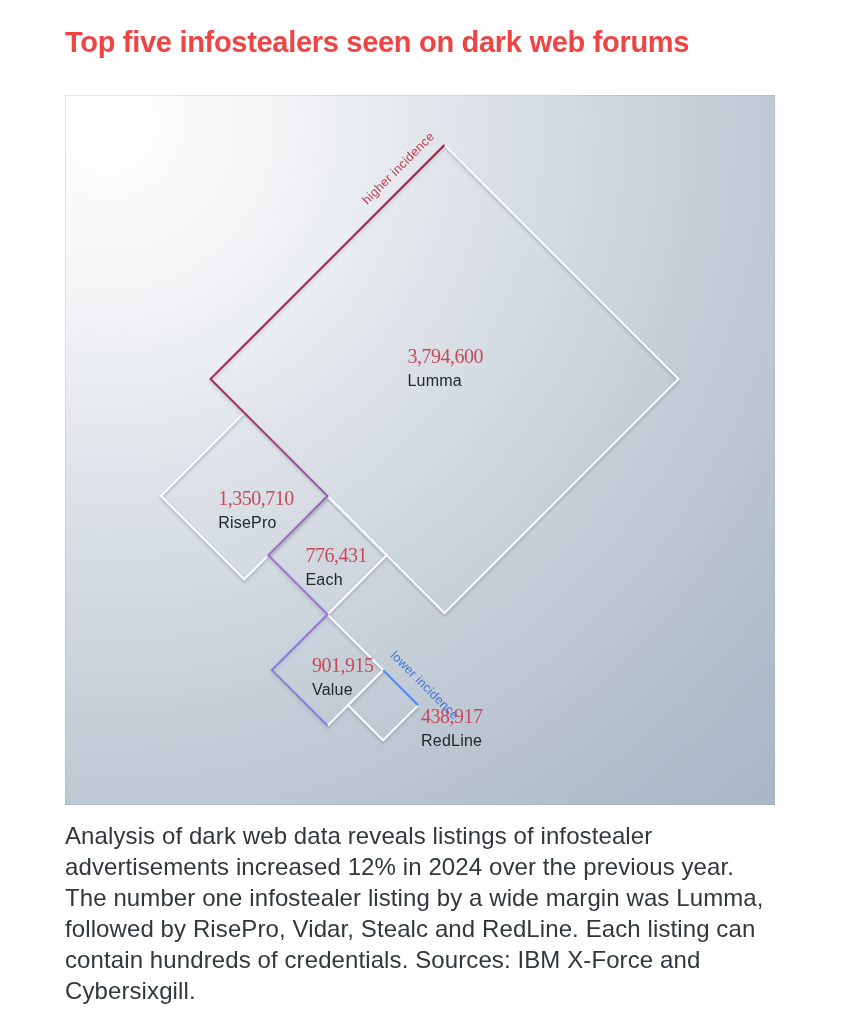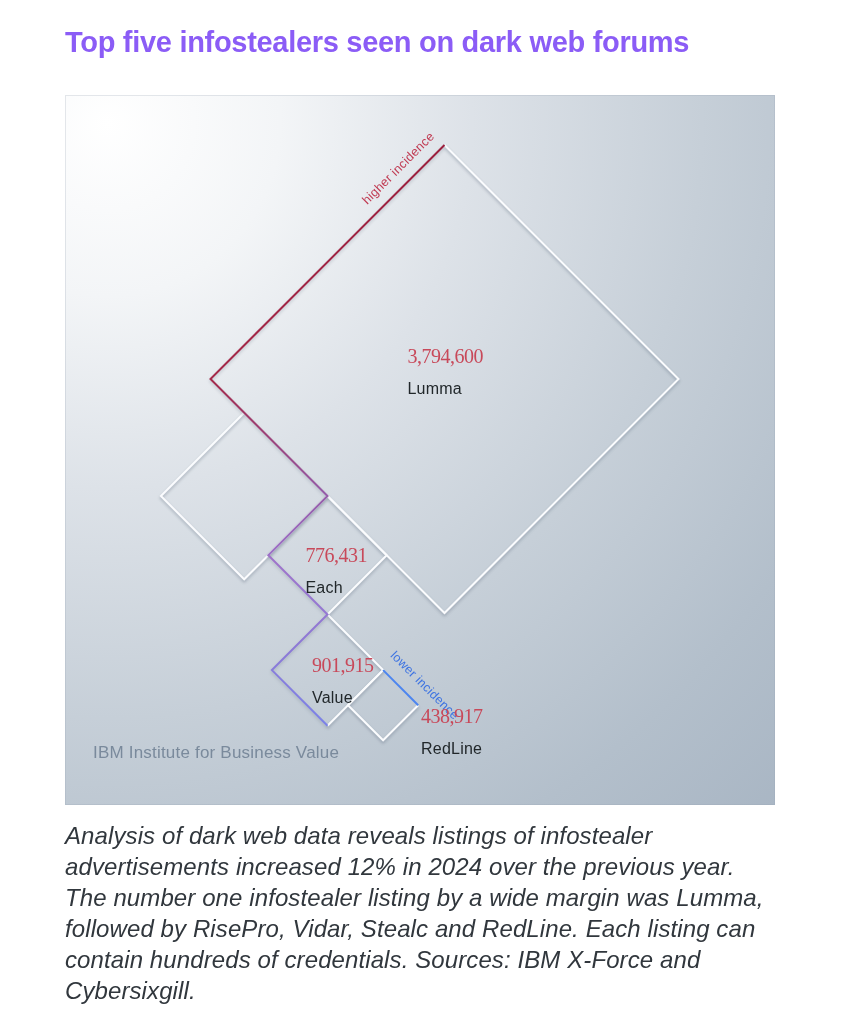--- a/index.html
+++ b/index.html
@@ -5,60 +5,60 @@
   html,body{margin:0;padding:0;background:#ffffff;}
   body{
     width:841px;height:1024px;overflow:hidden;
     font-family:"Liberation Sans",sans-serif;
     -webkit-font-smoothing:antialiased;
   }
   .content{width:710px;margin:0 66px 0 65px;}
   h1.page-title{
     margin:25px 0 0 0;
     font-size:29px;line-height:34px;font-weight:700;
-    letter-spacing:-0.3px;color:#8b5cf6;
+    letter-spacing:-0.3px;color:#ef4444;
   }
   .chart-figure{
     position:relative;margin-top:36px;
     width:710px;height:710px;
     background:radial-gradient(135% 135% at 6% 4%,
       #ffffff 0%, #f3f5f7 18%, #dde2e8 38%, #c6cfd8 62%, #b3bfcb 84%, #a9b6c4 100%);
     box-shadow:inset 0 0 0 1px rgba(150,162,178,0.25);
   }
   .chart-figure svg{position:absolute;left:0;top:0;}
   .wline{fill:none;stroke:#fbfcfe;stroke-width:2;stroke-linejoin:miter;}
   .white-lines{filter:drop-shadow(0px 2px 1.5px rgba(88,103,122,0.42));}
   .spine{fill:none;stroke-width:2;stroke-linejoin:miter;
          filter:drop-shadow(0px 2px 1.5px rgba(88,103,122,0.28));}
   .blueline{fill:none;stroke:#4c85f0;stroke-width:2;}
   .dlabel{position:absolute;white-space:nowrap;}
   .dval{
     font-family:Liberation Serif, serif;
     font-size:20px;line-height:20px;letter-spacing:-0.5px;color:#c8495a;
   }
-  .dname{font-size:16px;line-height:18px;margin-top:14px;color:#21272a;letter-spacing:0.2px;}
+  .dname{font-size:16px;line-height:18px;margin-top:6px;color:#21272a;letter-spacing:0.2px;}
   .annot{
     position:absolute;font-size:12.5px;letter-spacing:0.3px;line-height:16px;
     white-space:nowrap;font-weight:400;
   }
   .annot-higher{
     right:337px;top:29px;color:#c03a52;
     transform:rotate(-45deg);transform-origin:100% 100%;
   }
   .annot-lower{
     left:322px;top:548px;color:#3d73e2;
     transform:rotate(45deg);transform-origin:0 100%;
   }
   .source-label{
     position:absolute;left:28px;top:648px;
     font-size:17px;color:#7a8a9c;letter-spacing:0.2px;
   }
   p.chart-caption{
     margin:15px 0 0 0;
-    font-style:italic;font-size:24px;line-height:31px;
+    font-size:24px;line-height:31px;
     color:#31373d;letter-spacing:0.1px;
   }
 </style>
 </head>
 <body>
 
 <div class="content">
 
   <h1 class="page-title">Top five infostealers seen on dark web forums</h1>
 
@@ -82,24 +82,27 @@
           <polyline points="318.1,575.1 283.0,610.2 318.1,645.3 353.2,610.2" class="wline"></polyline>
         </g>
         <polyline points="379.5,50.0 145.5,284.0 262.5,401.0 203.3,460.2 262.5,519.5 206.9,575.1 262.5,630.7" class="spine" stroke="url(#spineGrad)"></polyline>
         <polyline points="318.1,575.1 353.2,610.2" class="blueline"></polyline>
       </svg>
 
     <span class="annot annot-higher">higher incidence</span>
 
     <span class="annot annot-lower">lower incidence</span>
 
-    <div class="source-label">IBM Institute for Business Value</div>
   <div class="dlabel" style="left: 342.5px; top: 251px;">
         <div class="dval">3,794,600</div>
         <div class="dname">Lumma</div>
+      </div>
+      <div class="dlabel" style="left: 153.206px; top: 393px;">
+        <div class="dval">1,350,710</div>
+        <div class="dname">RisePro</div>
       </div>
       <div class="dlabel" style="left: 240.5px; top: 450.239px;">
         <div class="dval">776,431</div>
         <div class="dname">Each</div>
       </div>
       <div class="dlabel" style="left: 247px; top: 560.096px;">
         <div class="dval">901,915</div>
         <div class="dname">Value</div>
       </div>
       <div class="dlabel" style="left: 356.118px; top: 611.181px;">

